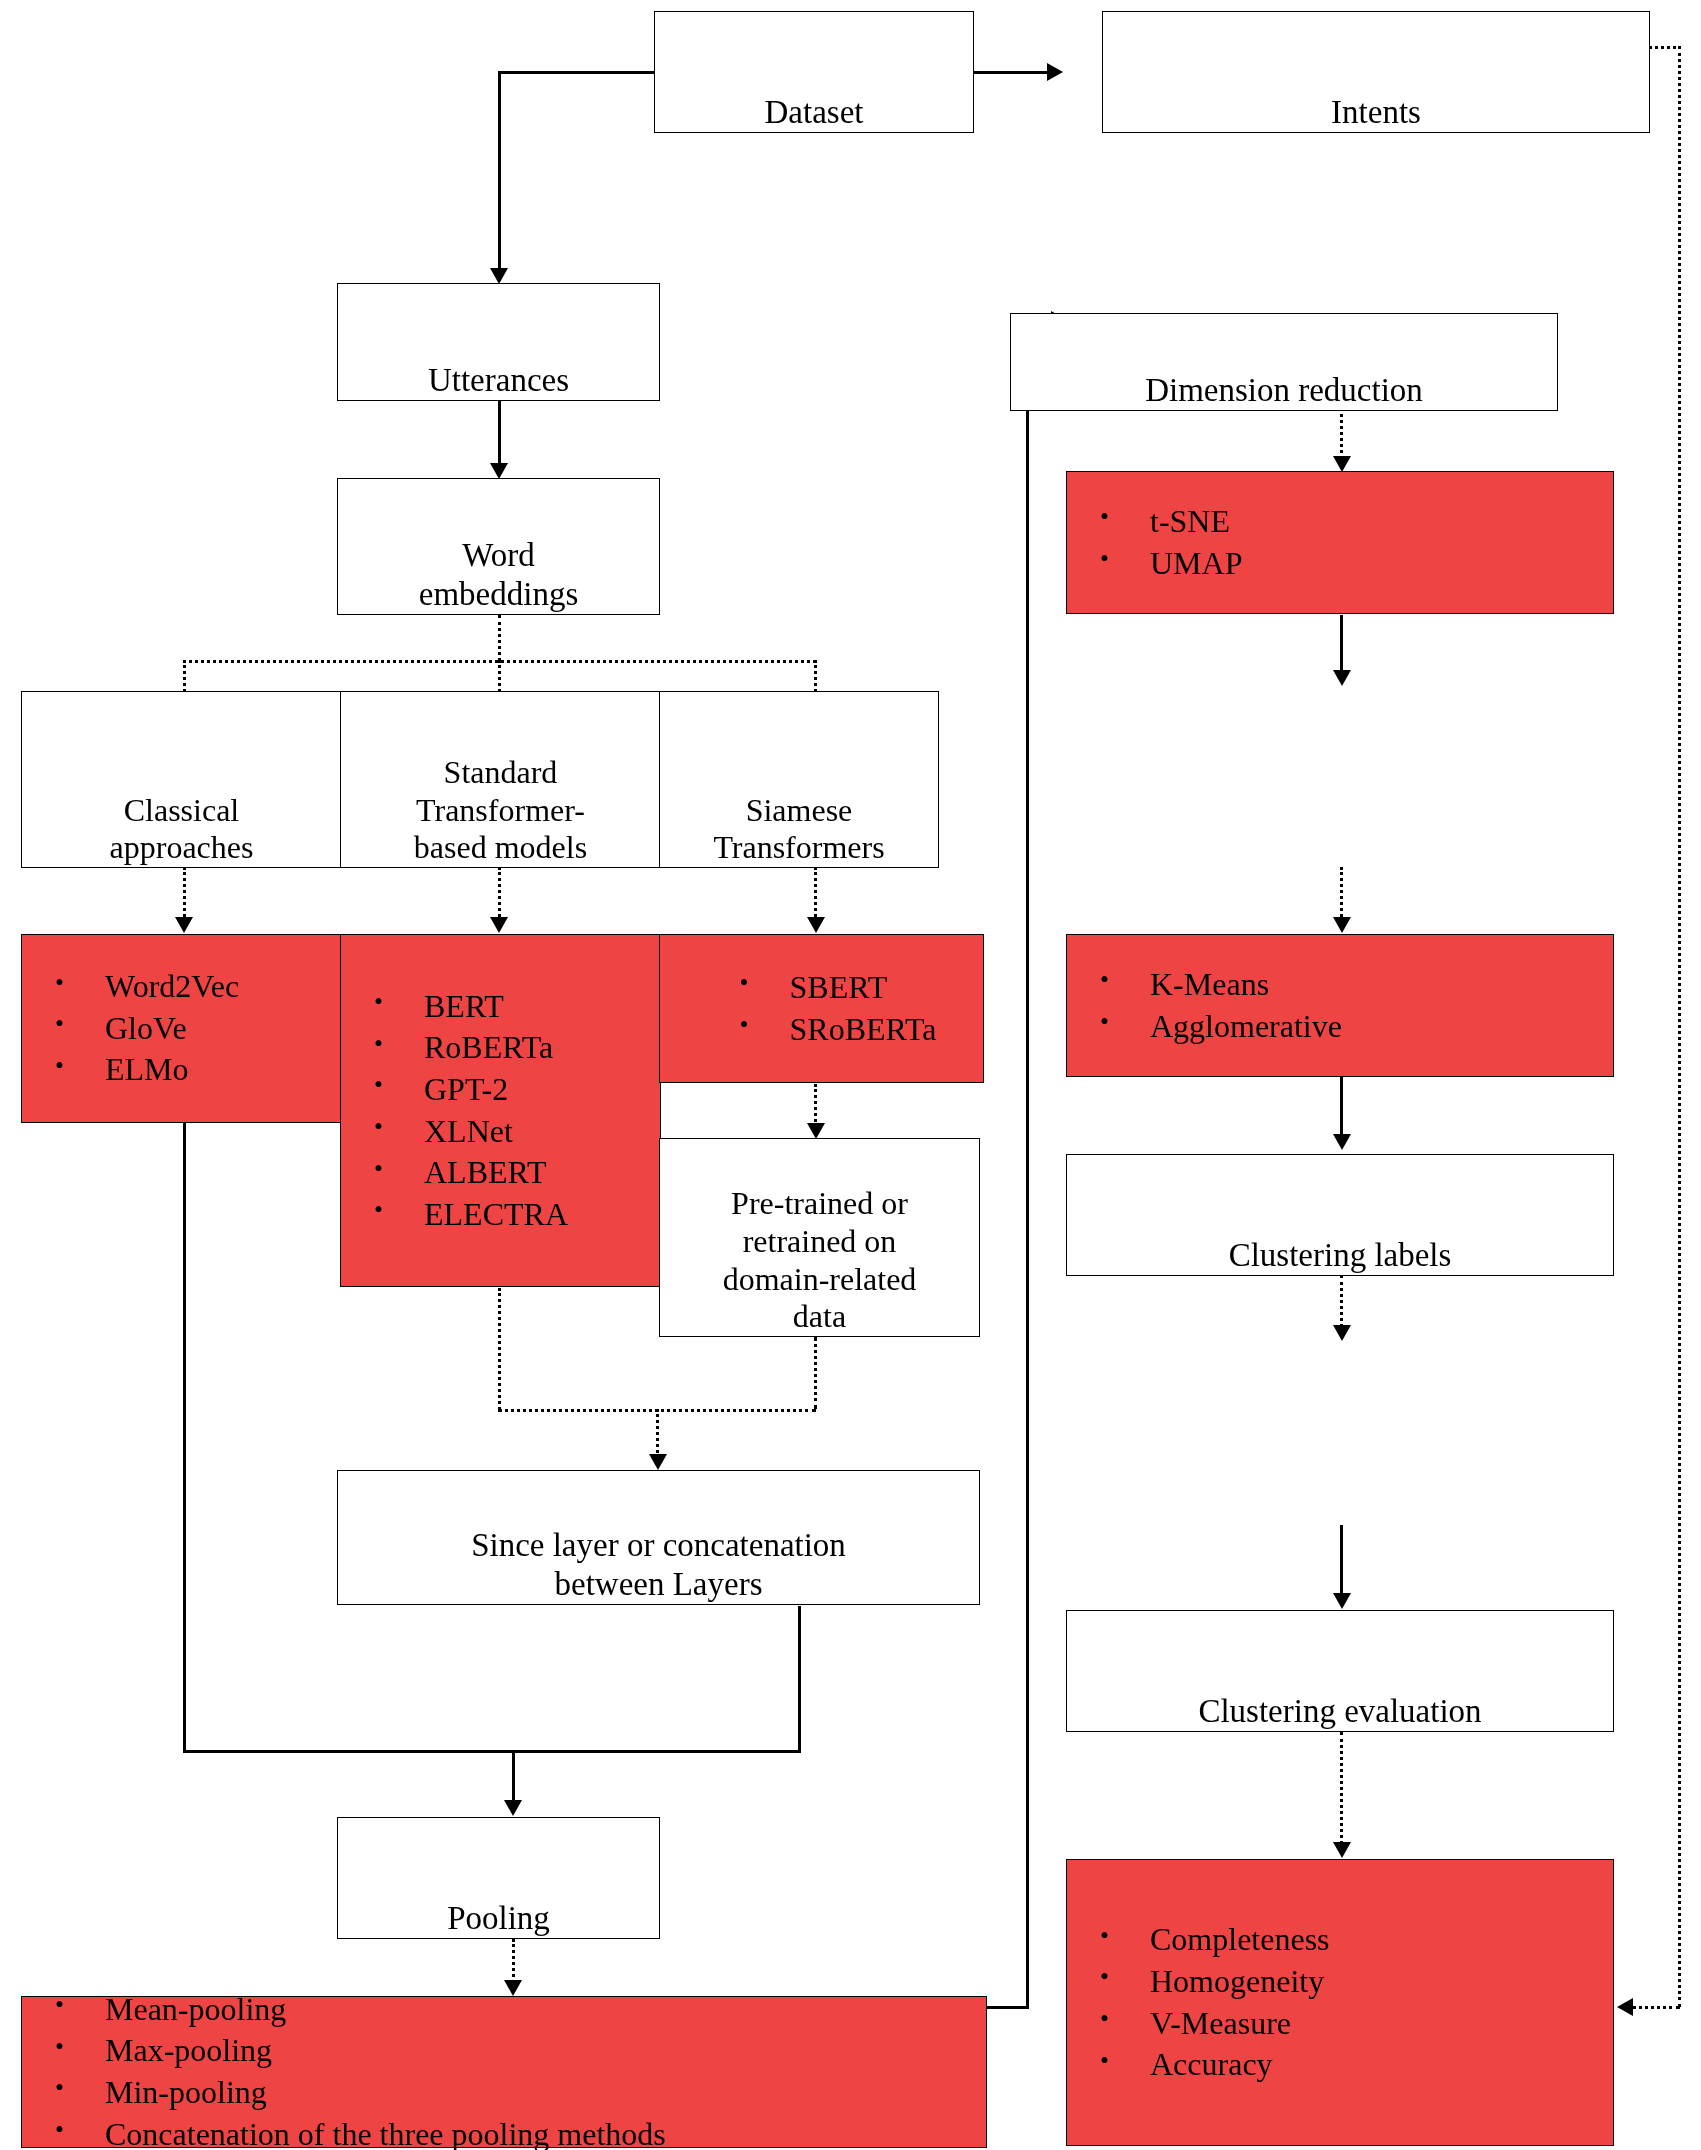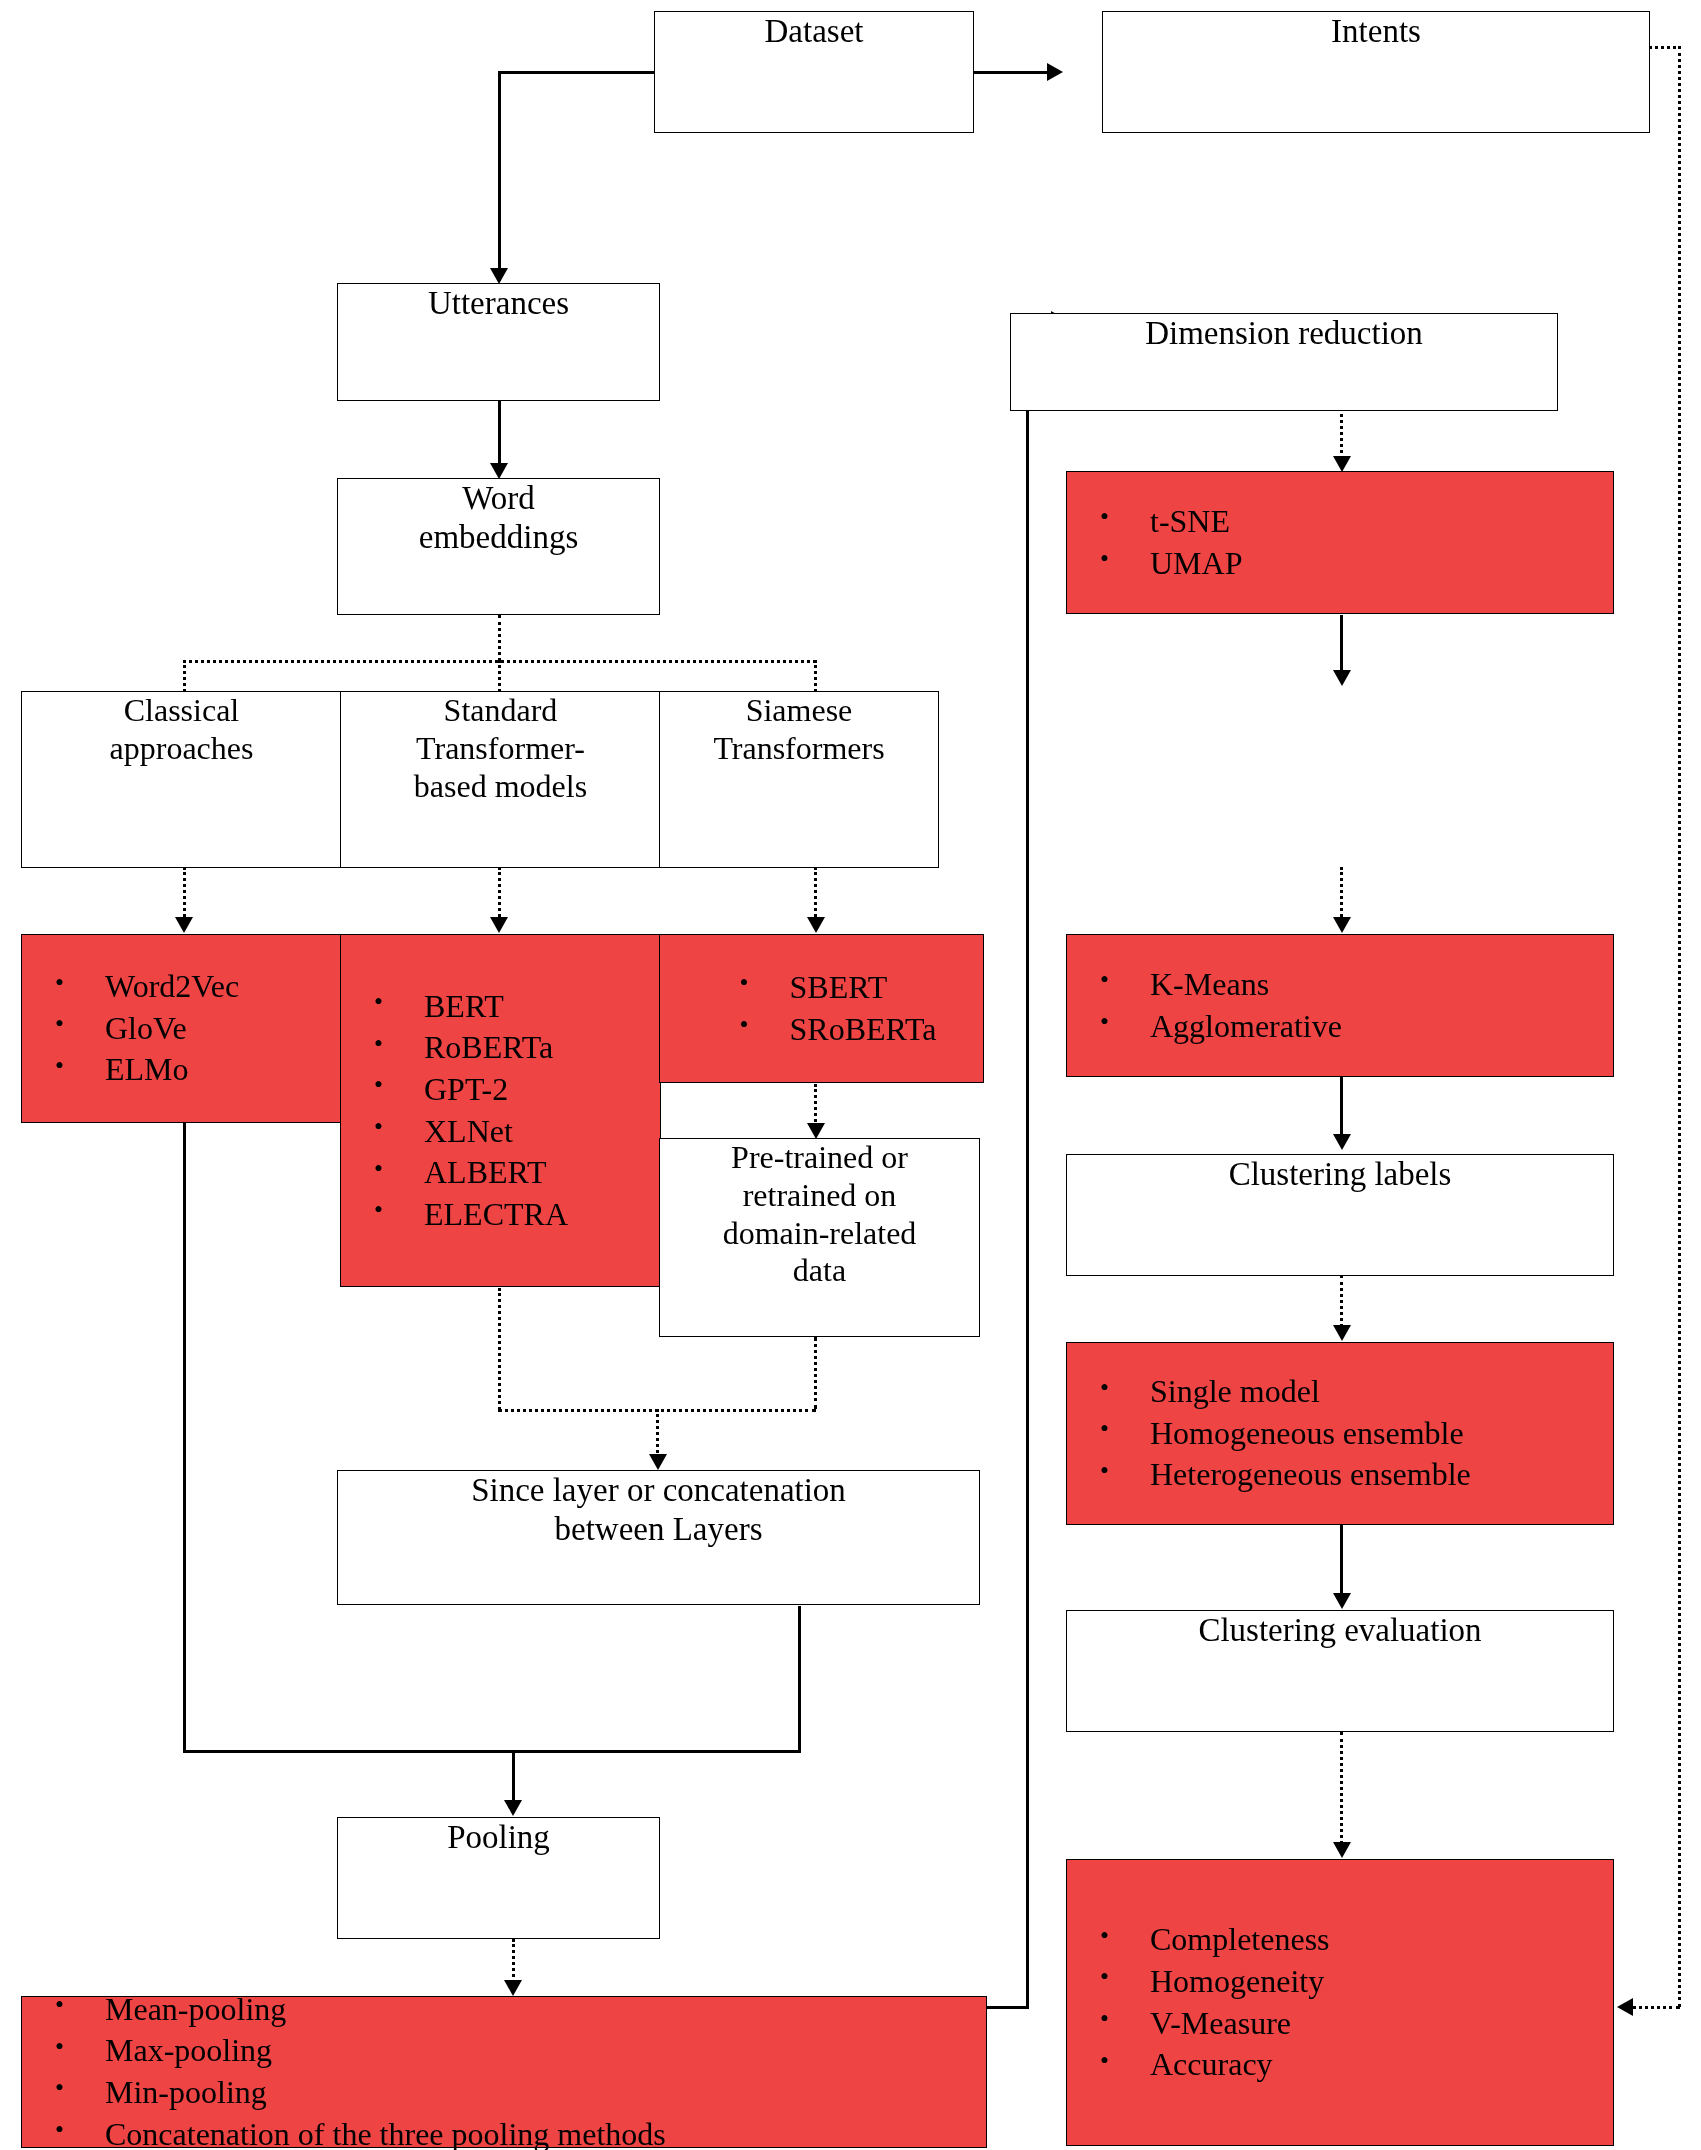--- a/index.html
+++ b/index.html
@@ -12,21 +12,21 @@
     font-family:"Liberation Serif","DejaVu Serif",serif;
     color:#000000;
     overflow:hidden;
   }
   .box{
     position:absolute;
     box-sizing:border-box;
     border:1.8px solid #000000;
     background:#ffffff;
     display:flex;
-    align-items:flex-start;
+    align-items:flex-end;
     justify-content:center;
     text-align:center;
     line-height:1.18;
     z-index:5;
   }
   .box .label{display:block;white-space:pre-line;}
   .listbox{
     position:absolute;
     box-sizing:border-box;
     border:1.8px solid #000000;
@@ -256,27 +256,20 @@
   <div class="ln vline" style="left:1340px;top:1077px;height:67px;"></div>
   <div class="arrow-d" style="left:1333px;top:1134px;"></div>
 
   <div class="box fs-big" style="left:1066px;top:1154px;width:548px;height:122px;">
     <span class="label">Clustering labels</span>
   </div>
 
   <div class="dv" style="left:1340px;top:1275px;height:58px;"></div>
   <div class="arrow-d" style="left:1333px;top:1325px;"></div>
 
-  <div class="listbox fs-list" style="left:1066px;top:1342px;width:548px;height:183px;">
-    <ul>
-      <li>Single model</li>
-      <li>Homogeneous ensemble</li>
-      <li>Heterogeneous ensemble</li>
-    </ul>
-  </div>
 
   <div class="ln vline" style="left:1340px;top:1525px;height:79px;"></div>
   <div class="arrow-d" style="left:1333px;top:1593px;"></div>
 
   <div class="box fs-big" style="left:1066px;top:1610px;width:548px;height:122px;">
     <span class="label">Clustering evaluation</span>
   </div>
 
   <div class="dv" style="left:1340px;top:1732px;height:119px;"></div>
   <div class="arrow-d" style="left:1333px;top:1842px;"></div>

